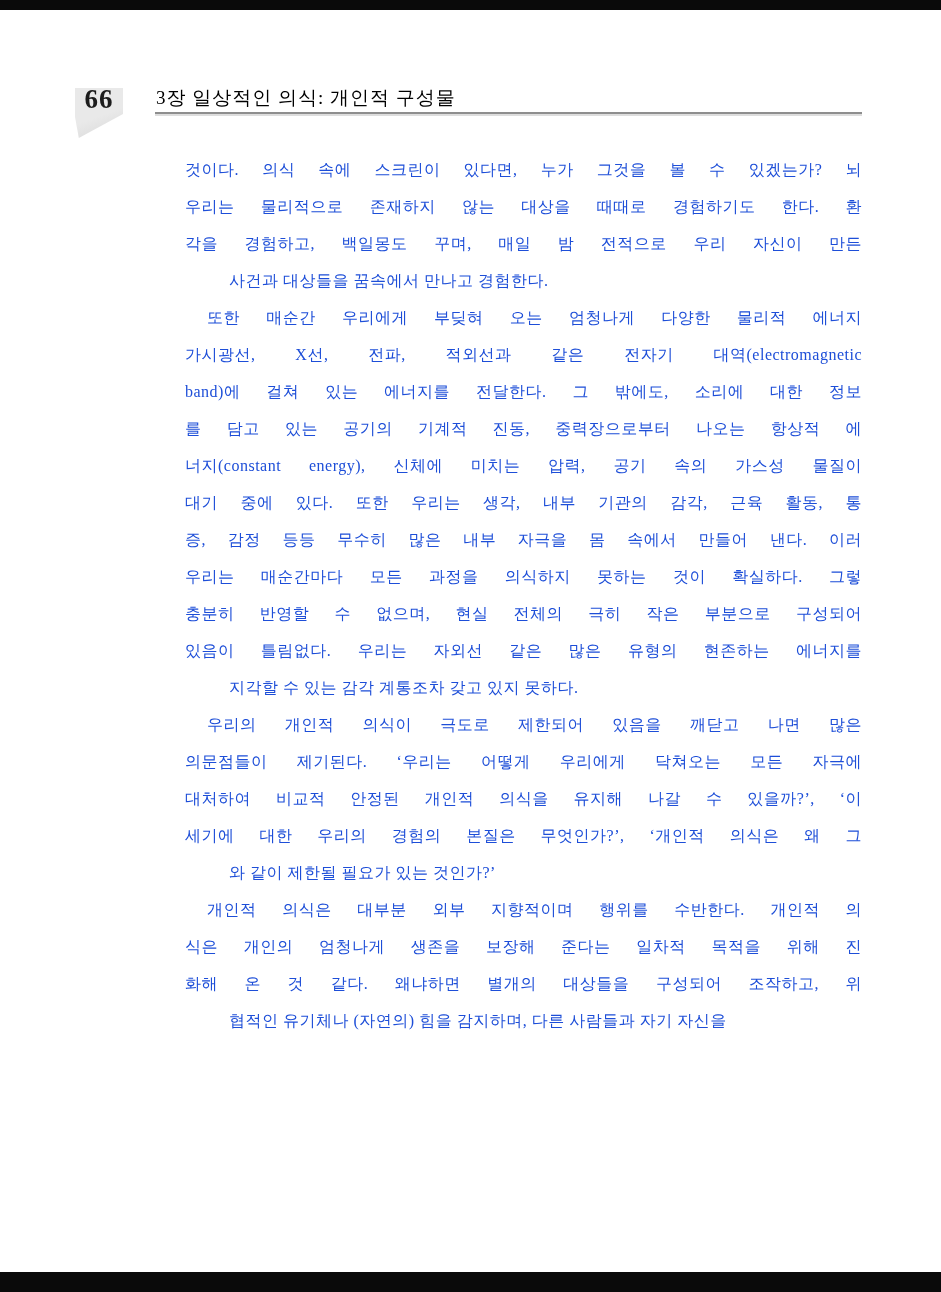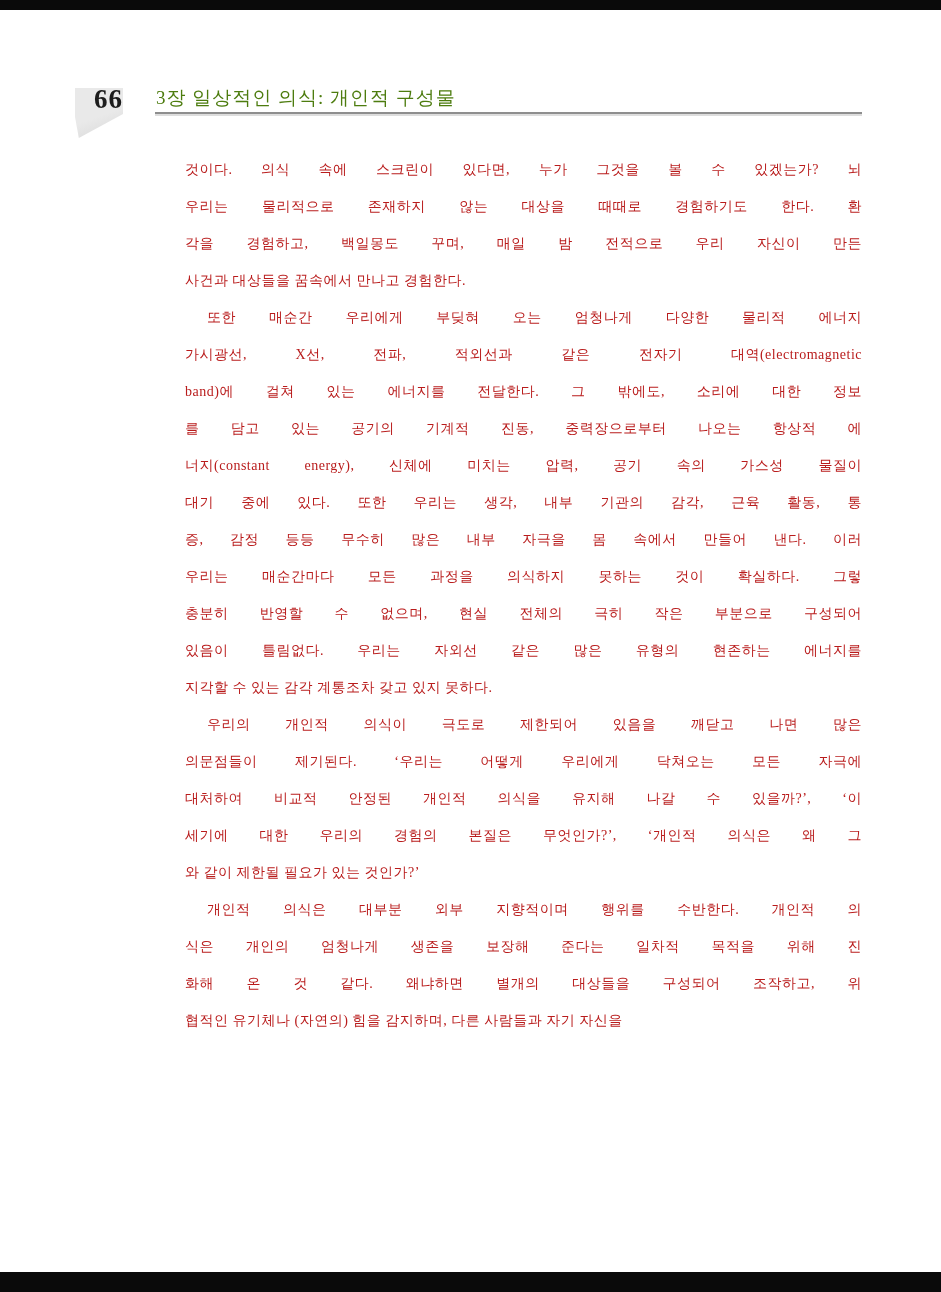--- a/index.html
+++ b/index.html
@@ -33,67 +33,68 @@
     height: 50px;
     background: linear-gradient(160deg, #e9e9e9 55%, #d7d7d7 100%);
     clip-path: polygon(0 0, 100% 0, 100% 52%, 8% 100%, 0 58%);
   }
   .page-number {
     position: absolute;
     left: 75px;
     top: 85px;
     width: 48px;
     height: 28px;
-    text-align: right;
+    text-align: center;
     font-size: 27px;
     font-weight: 700;
     color: #1c1c1c;
     line-height: 28px;
     letter-spacing: 1px;
   }
   .chapter-header {
     position: absolute;
     left: 156px;
     top: 85px;
     width: 706px;
     font-size: 19px;
-    color: #4d7c0f;
+    color: #000000;
     letter-spacing: 1px;
     white-space: nowrap;
   }
   .header-rule {
     position: absolute;
     left: 155px;
     top: 112px;
     width: 707px;
     height: 0;
     border-top: 2px solid #8e8e8e;
     box-shadow: 0 2px 0 rgba(180,180,180,0.45);
   }
 
   
   .body-text {
     position: absolute;
     left: 185px;
     top: 151px;
     width: 677px;
-    font-size: 14px;
-    color: #b91c1c;
+    font-size: 16px;
+    color: #1d4ed8;
     letter-spacing: 0.5px;
   }
   .text-line {
     height: 37px;
     line-height: 37px;
     text-align: justify;
     text-align-last: justify;
     white-space: normal;
     overflow: hidden;
   }
   .text-line.last {
     text-align-last: left;
+    margin-left: 44px;
   }
   .text-line.indent {
     text-indent: 22px;
   }
 </style>
 </head>
 <body>
 
 <div class="page">
   <div class="scan-bar top"></div>

